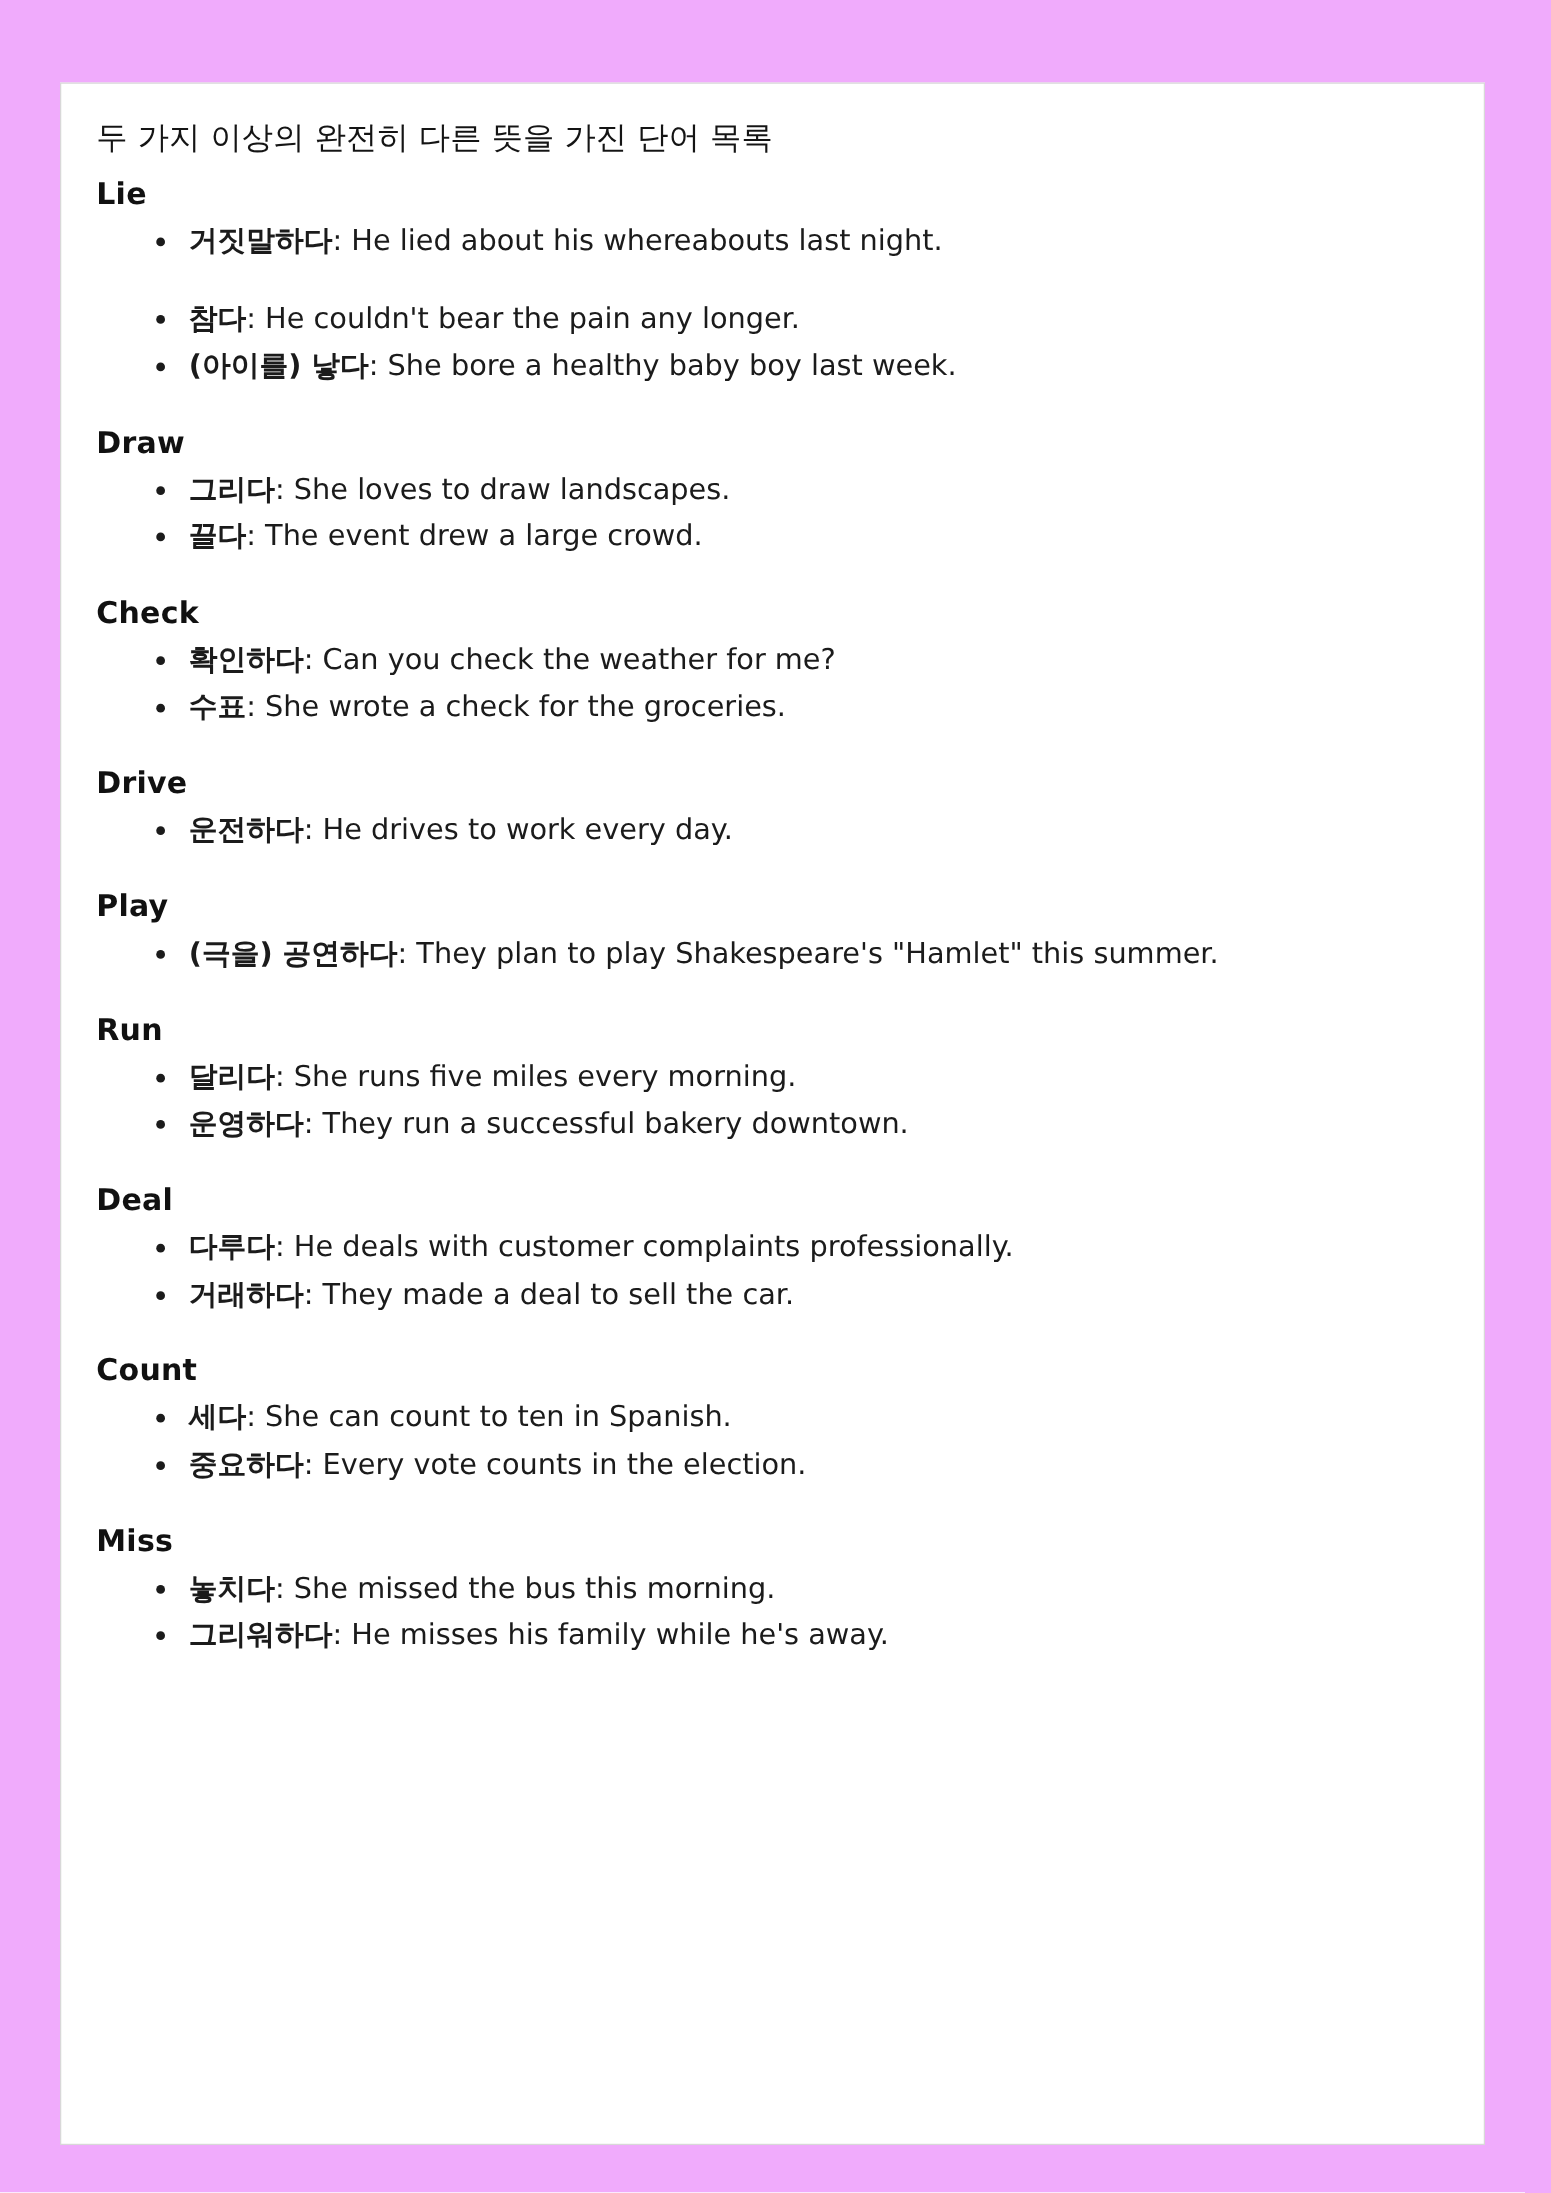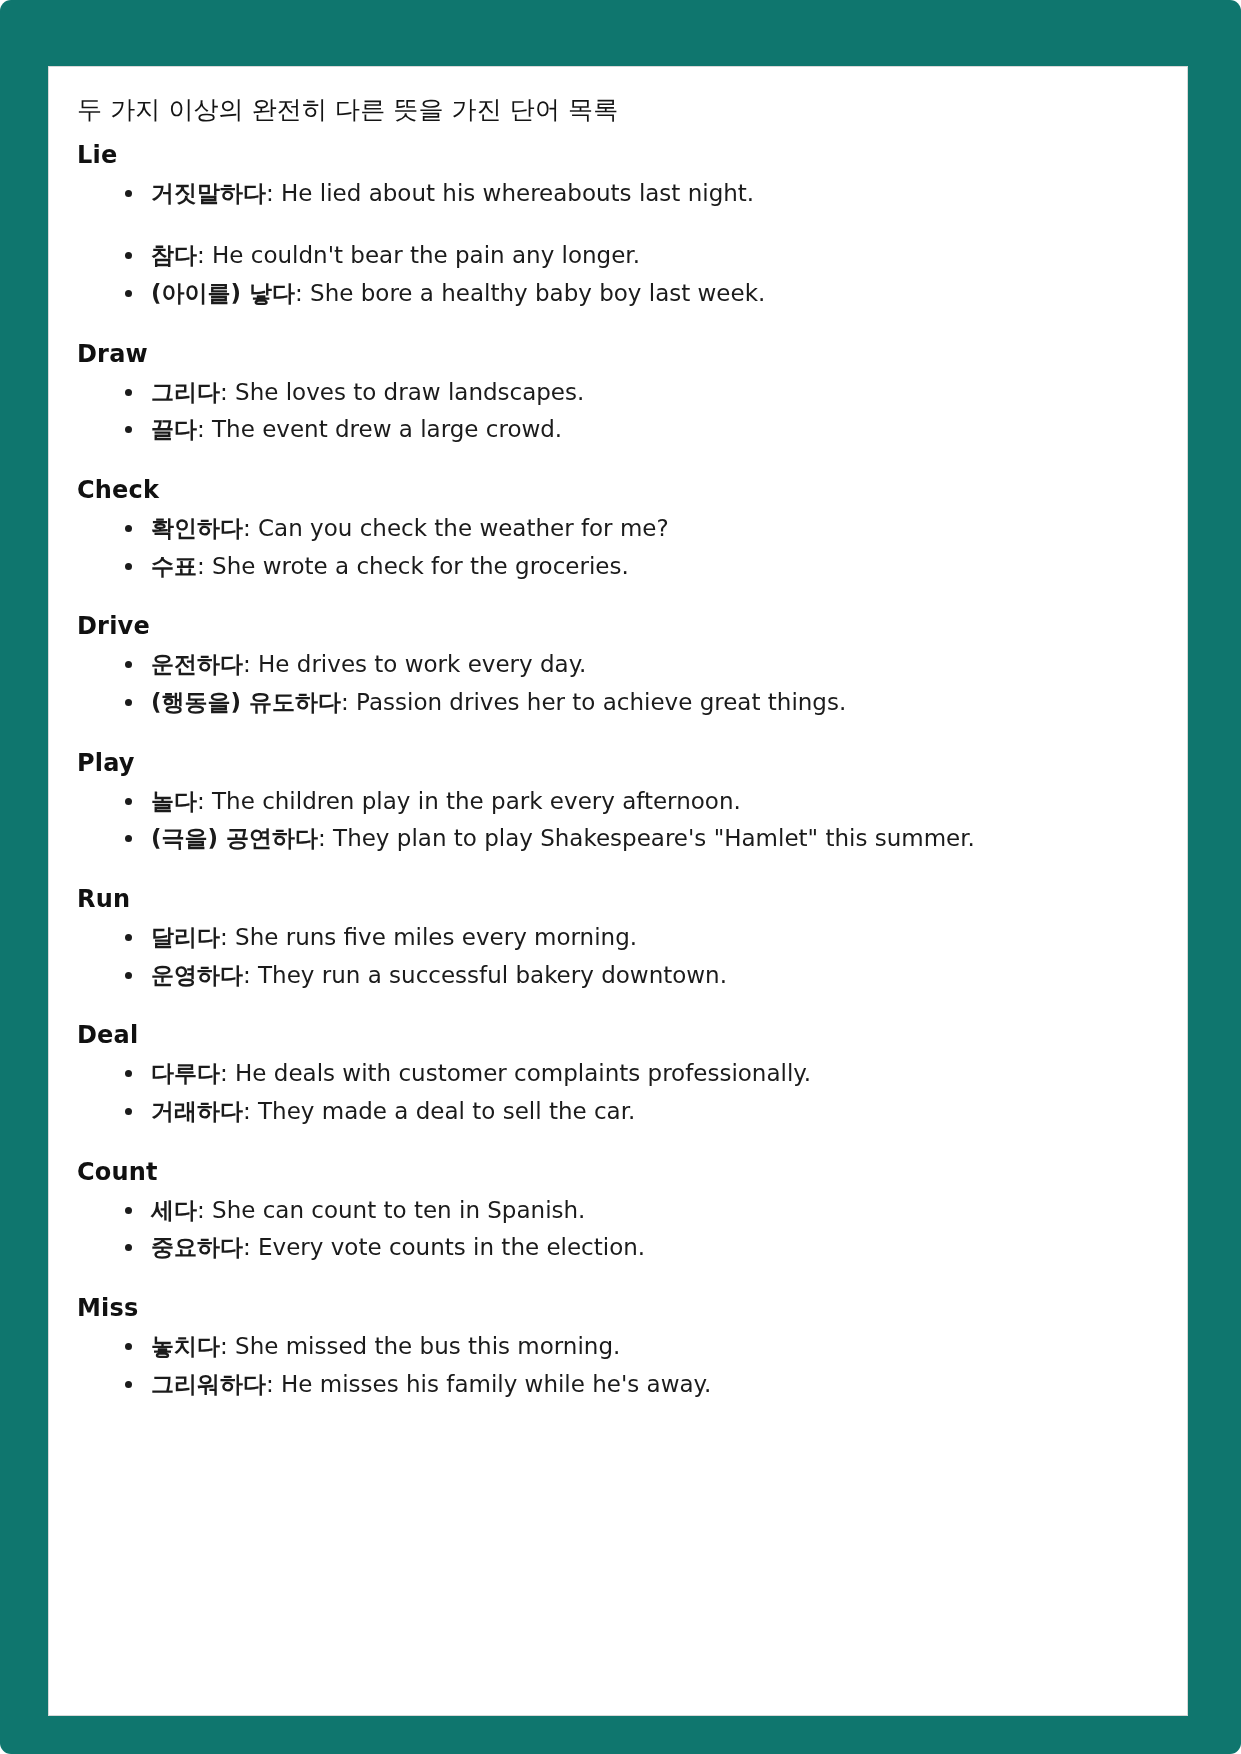--- a/index.html
+++ b/index.html
@@ -11,23 +11,22 @@
     width: 1241px;
     min-height: 1754px;
     font-family: "DejaVu Sans", sans-serif;
     color: #1a1a1a;
   }
   #page {
     box-sizing: border-box;
     width: 1241px;
     min-height: 1754px;
     padding: 0;
-    background: #0f766e;
+    background: #f0abfc;
     position: relative;
-    border-radius: 11px;
   }
   .sheet {
     box-sizing: border-box;
     position: absolute;
     left: 48px;
     top: 66px;
     width: 1140px;
     min-height: 1650px;
     background: #ffffff;
     border: 1px solid #d8d8d8;
@@ -120,28 +119,26 @@
       <ul class="senses">
         <li><span class="ko">확인하다</span><span>: </span><span class="en">Can you check the weather for me?</span></li>
         <li><span class="ko">수표</span><span>: </span><span class="en">She wrote a check for the groceries.</span></li>
       </ul>
     </div>
 
     <div class="block">
       <h2 class="word-heading">Drive</h2>
       <ul class="senses">
         <li><span class="ko">운전하다</span><span>: </span><span class="en">He drives to work every day.</span></li>
-        <li><span class="ko">(행동을) 유도하다</span><span>: </span><span class="en">Passion drives her to achieve great things.</span></li>
       </ul>
     </div>
 
     <div class="block">
       <h2 class="word-heading">Play</h2>
       <ul class="senses">
-        <li><span class="ko">놀다</span><span>: </span><span class="en">The children play in the park every afternoon.</span></li>
         <li><span class="ko">(극을) 공연하다</span><span>: </span><span class="en">They plan to play Shakespeare's "Hamlet" this summer.</span></li>
       </ul>
     </div>
 
     <div class="block">
       <h2 class="word-heading">Run</h2>
       <ul class="senses">
         <li><span class="ko">달리다</span><span>: </span><span class="en">She runs five miles every morning.</span></li>
         <li><span class="ko">운영하다</span><span>: </span><span class="en">They run a successful bakery downtown.</span></li>
       </ul>

